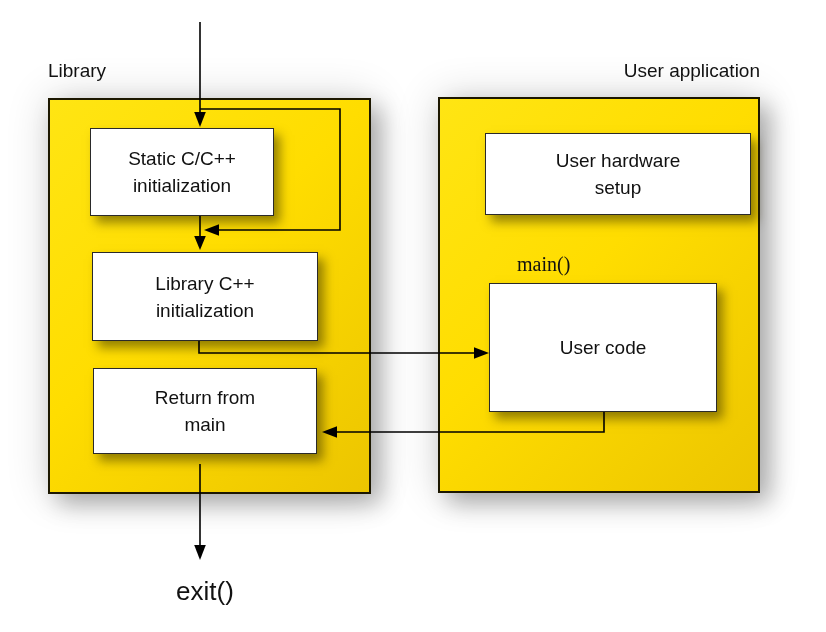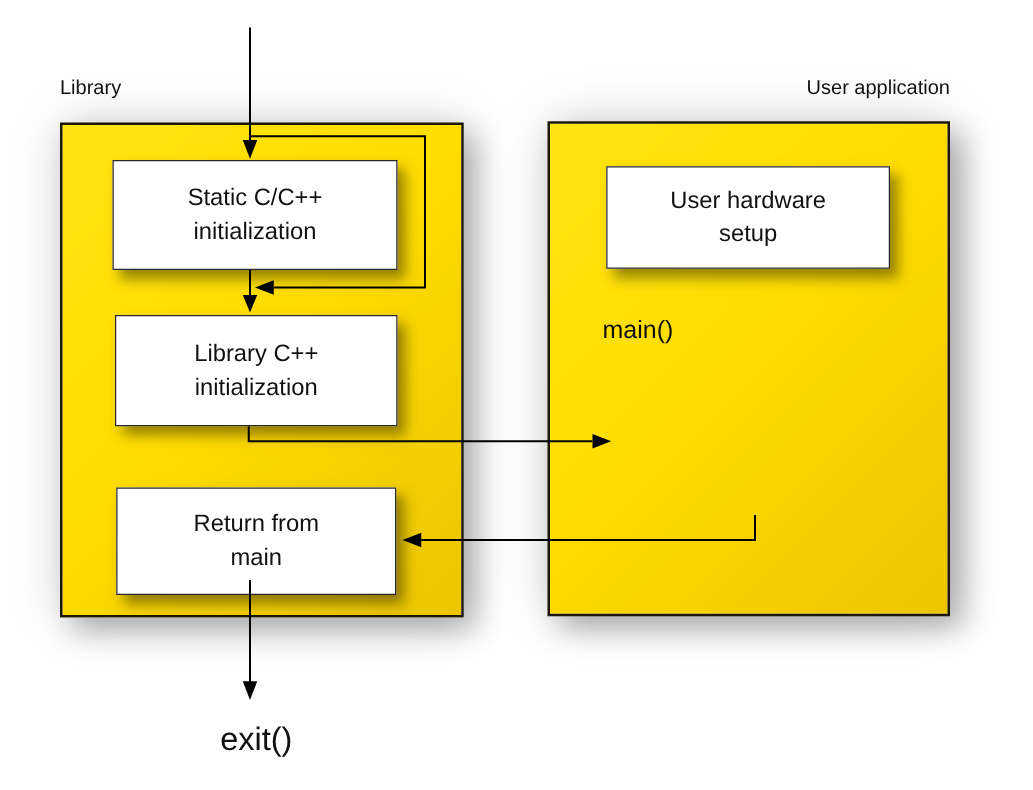--- a/index.html
+++ b/index.html
@@ -46,41 +46,41 @@
     box-shadow: 6px 7px 10px rgba(45,40,0,0.5);
     display: flex;
     align-items: center;
     justify-content: center;
     text-align: center;
     font-size: 19px;
     line-height: 27px;
     white-space: pre-line;
     z-index: 2;
   }
-  .node-static   { left: 90px;  top: 128px; width: 228px; height: 88px; }
+  .node-static   { left: 90px;  top: 128px; width: 184px; height: 88px; }
   .node-dynamic  { left: 92px;  top: 252px; width: 226px; height: 89px; }
-  .node-return   { left: 93px;  top: 390px; width: 224px; height: 86px; }
-  .node-hardware { left: 485px; top: 133px; width: 227px; height: 82px; }
+  .node-return   { left: 93px;  top: 368px; width: 224px; height: 86px; }
+  .node-hardware { left: 485px; top: 133px; width: 266px; height: 82px; }
   .node-usercode { left: 489px; top: 283px; width: 228px; height: 129px; }
 
   .section-title {
     position: absolute;
-    font-size: 16px;
+    font-size: 19px;
     line-height: 26px;
     z-index: 2;
   }
   .title-library { left: 48px; top: 58px; }
   .title-userapp { left: 438px; top: 58px; width: 322px; text-align: right; }
 
   .float-label {
     position: absolute;
     font-size: 20px;
     z-index: 3;
   }
-  .label-main { left: 482px; top: 253px; }
+  .label-main { left: 517px; top: 253px; font-family: Liberation Serif, serif; }
   .label-exit { left: 140px; top: 576px; width: 130px; text-align: center; font-size: 26px; }
 
   .arrows-layer {
     position: absolute;
     left: 0; top: 0;
     width: 826px; height: 632px;
     z-index: 3;
     pointer-events: none;
   }
   .arrows-layer path { stroke: var(--line); stroke-width: 1.6; fill: none; }
@@ -108,20 +108,23 @@
   <div class="node node-return">
     <span>Return from
 main</span>
   </div>
 
   <div class="node node-hardware">
     <span>User hardware
 setup</span>
   </div>
   <div class="float-label label-main">main()</div>
+  <div class="node node-usercode">
+    <span>User code</span>
+  </div>
 
   <div class="float-label label-exit">exit()</div>
 
   <svg class="arrows-layer" width="826" height="632" viewBox="0 0 826 632" xmlns="http://www.w3.org/2000/svg">
 
     <g>
       <path d="M200,22 V113"></path>
       <polygon points="200,127 194.2,112 205.8,112"></polygon>
     </g>
 

